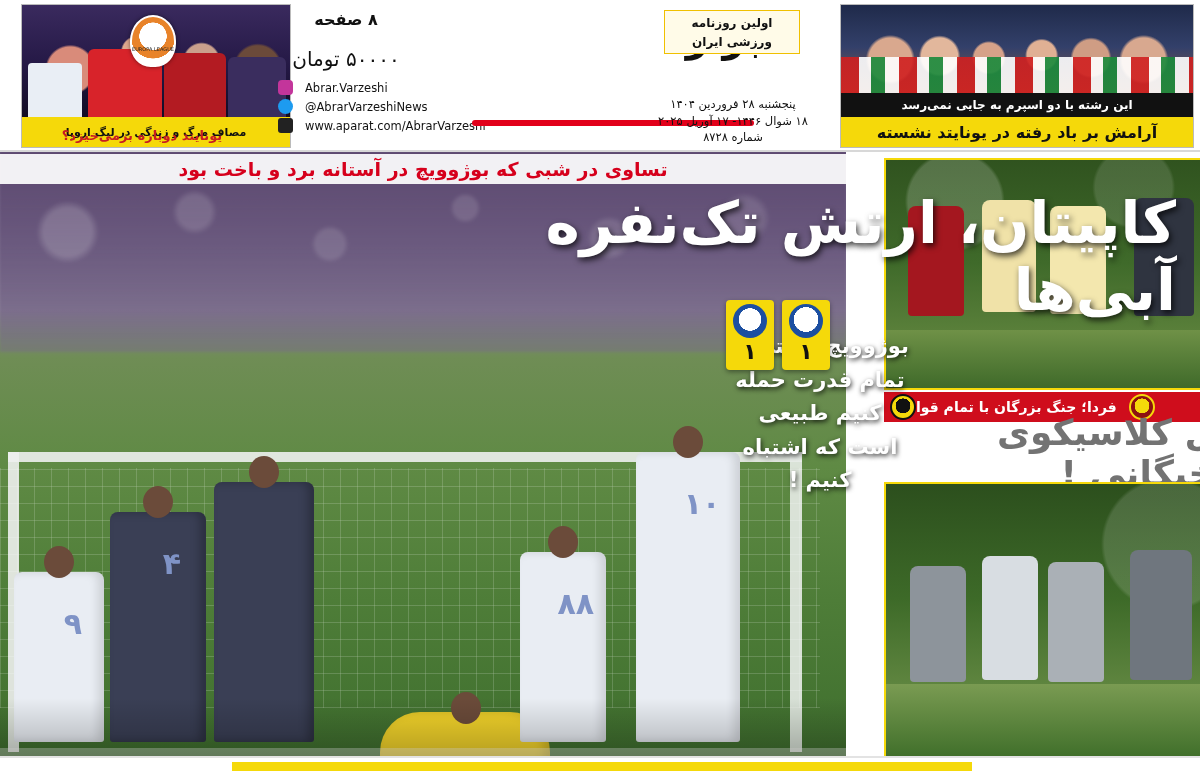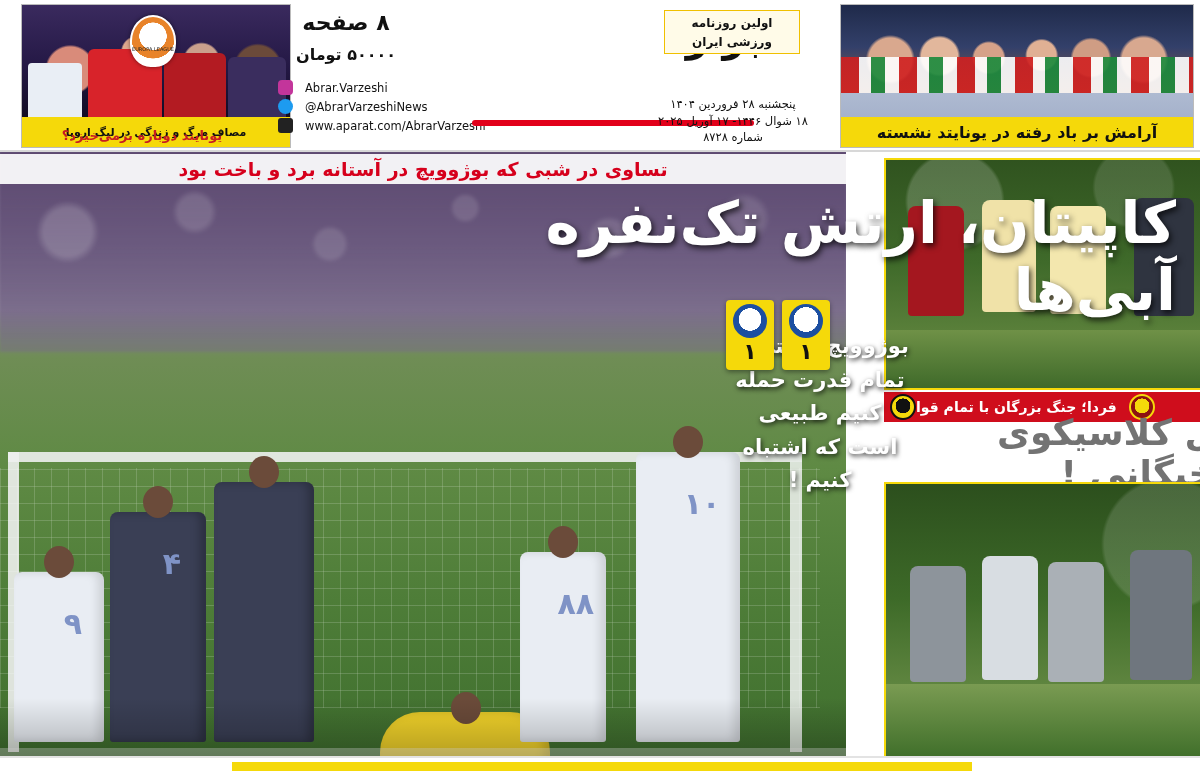--- a/index.html
+++ b/index.html
@@ -75,22 +75,22 @@
   }
 
   
   .price-box {
     position: absolute;
     left: 284px; top: 10px;
     width: 124px; height: 66px;
     text-align: center;
     color:#111;
   }
-  .price-box .pages { font-size: 22px; font-weight: bold; letter-spacing:1px; }
-  .price-box .price { font-size: 16px; font-weight: bold; margin-top: 10px; }
+  .price-box .pages { font-size: 16px; font-weight: bold; letter-spacing:1px; }
+  .price-box .price { font-size: 20px; font-weight: normal; margin-top: 18px; }
 
   
   .socials {
     position: absolute;
     left: 278px; top: 80px;
     width: 200px;
     font-size: 11.5px;
     color: #111;
     direction: ltr;
     text-align: left;
@@ -409,20 +409,21 @@
     <div class="dateblock">
       <div>پنجشنبه ۲۸ فروردین ۱۴۰۴</div>
       <div>۱۸ شوال ۱۴۴۶- ۱۷ آوریل ۲۰۲۵</div>
       <div>شماره ۸۷۲۸</div>
     </div>
 
     <div class="promo-right">
       <div class="pr-photo">
         <div class="pr-row"></div>
       </div>
+      <div class="pr-cap1">این رشته با دو اسپرم به جایی نمی‌رسد</div>
       <div class="pr-cap2">آرامش بر باد رفته در یونایتد نشسته</div>
     </div>
   </div>
 
   <div class="main-left">
     <div class="pitch">
       <div class="crowd"></div>
       <div class="goal-bar"></div>
       <div class="goal-post-l"></div>
       <div class="goal-post-r"></div>

